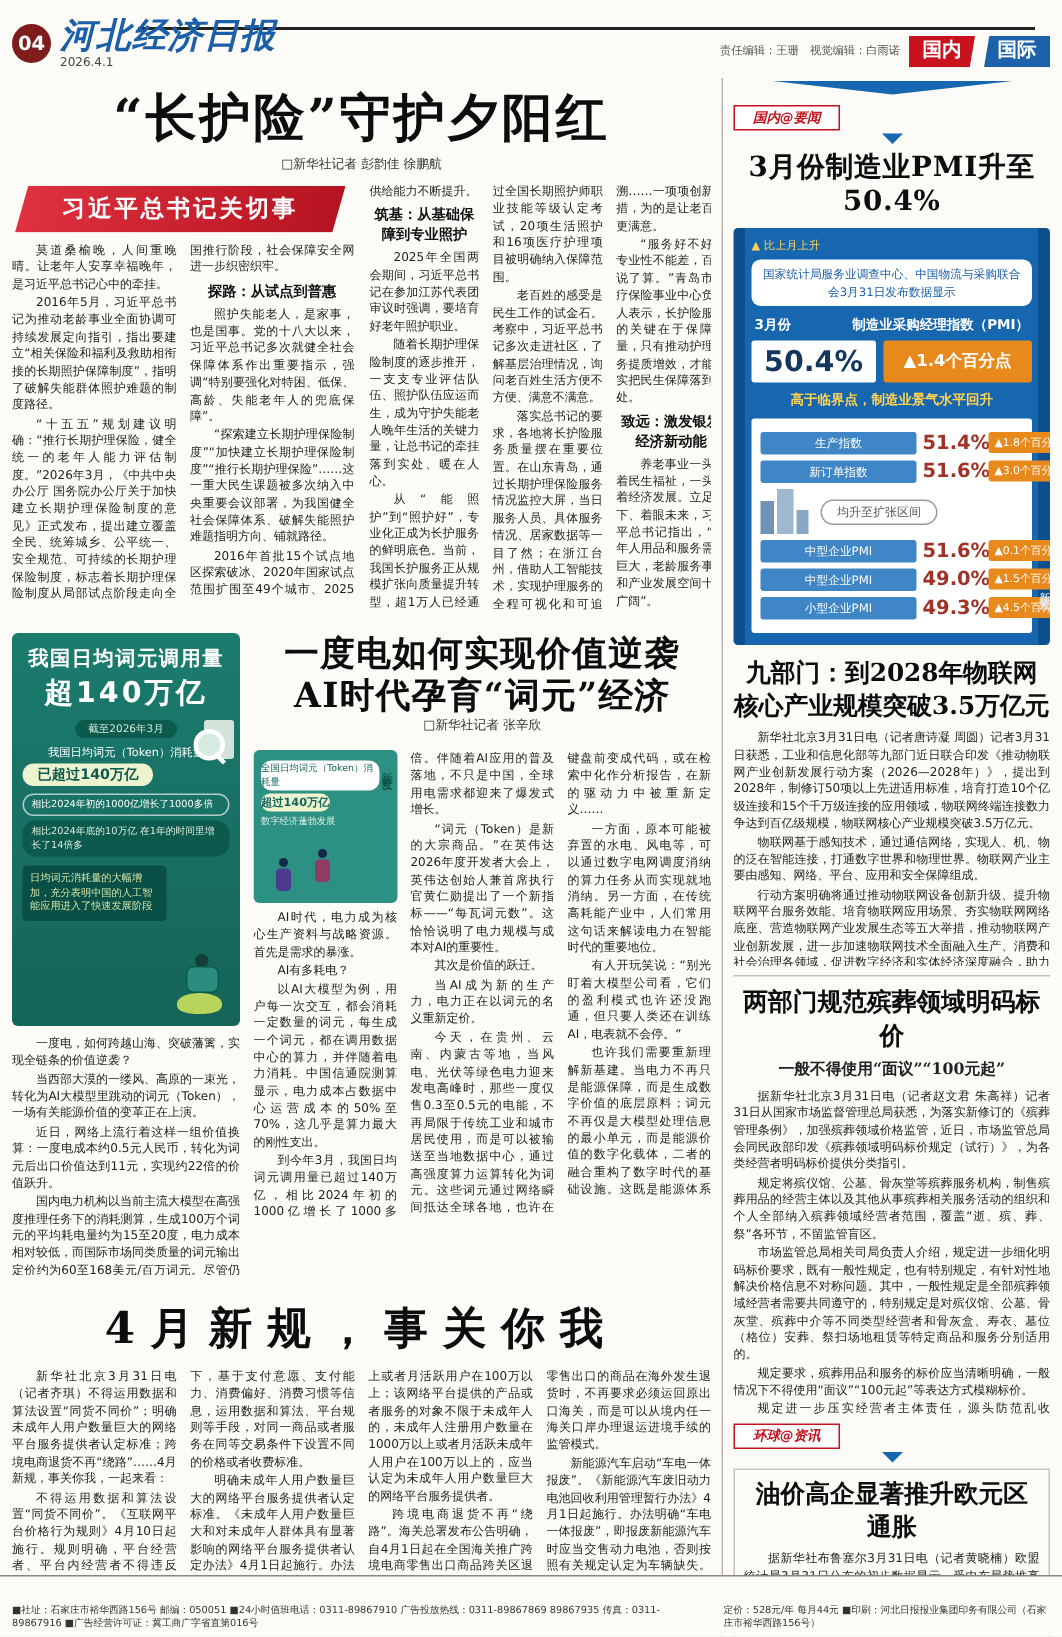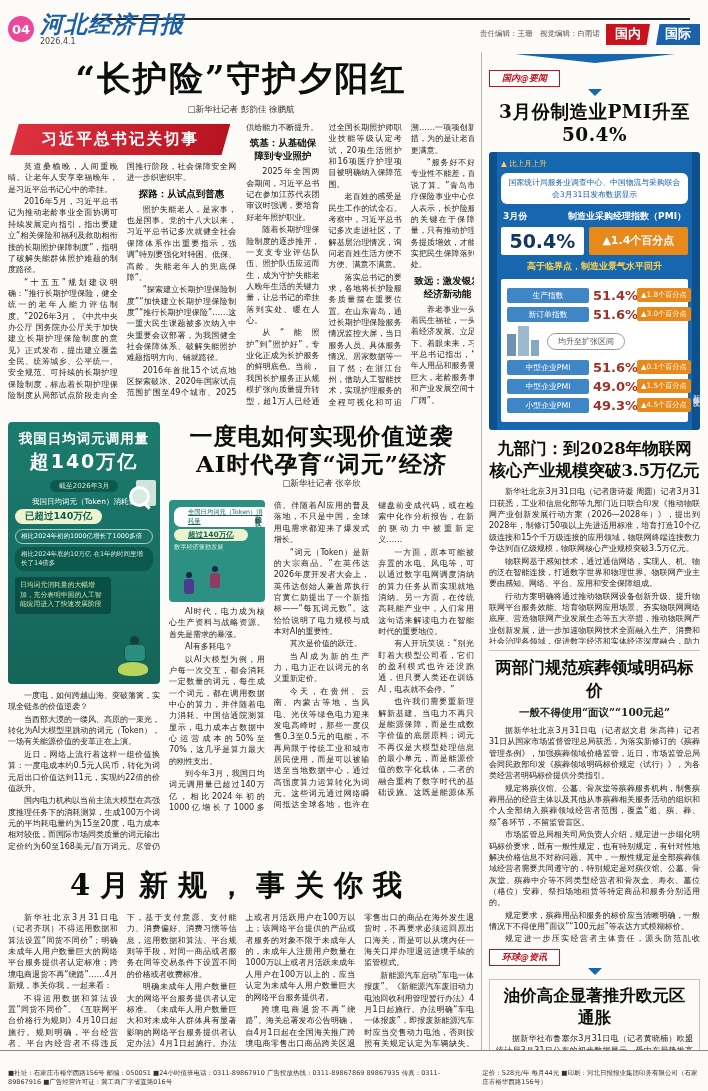--- a/index.html
+++ b/index.html
@@ -3,21 +3,21 @@
 <meta charset="utf-8">
 <style>
   html,body{margin:0;padding:0;}
   body{width:708px;height:1091px;background:#e9e7e2;font-family:"DejaVu Sans","Liberation Sans",sans-serif;}
   .sheet{position:relative;width:708px;height:1091px;background:#fcfbf7;overflow:hidden;box-sizing:border-box;padding:6px 8px 0;}
   .serif{font-family:"DejaVu Serif","Liberation Serif",serif;}
   
   .hdr{position:relative;height:46px;}
   .hdr-rule{position:absolute;top:12px;left:84px;right:10px;border-top:2px solid #222;}
   .hdr-left{position:absolute;left:0;top:6px;display:flex;align-items:flex-start;gap:6px;}
-  .pagenum{width:26px;height:26px;border-radius:50%;background:#ec4899;color:#fff;font-weight:bold;font-size:13px;display:flex;align-items:center;justify-content:center;margin-top:4px;}
+  .pagenum{width:26px;height:26px;border-radius:50%;background:#7f1d1d;color:#fff;font-weight:bold;font-size:13px;display:flex;align-items:center;justify-content:center;margin-top:4px;}
   .masthead{color:#1c5fa9;font-size:23px;font-weight:bold;font-style:italic;letter-spacing:1px;line-height:1;}
   .mastdate{font-size:8px;color:#444;margin-top:2px;}
   .hdr-right{position:absolute;right:0;top:18px;display:flex;align-items:center;gap:6px;}
   .editors{font-size:7.5px;color:#555;}
   .tab{color:#fff;font-weight:bold;font-size:13px;padding:2px 9px;line-height:1.3;}
   .tab-red{background:#c8121e;clip-path:polygon(0 0,100% 0,92% 100%,0 100%);}
   .tab-blue{background:#1b62ab;clip-path:polygon(8% 0,100% 0,100% 100%,0 100%);}
   
   .content{display:flex;align-items:stretch;}
   .main{width:466px;flex:none;}
@@ -52,21 +52,21 @@
   .doc{position:absolute;top:58px;right:4px;width:20px;height:26px;background:#f3f7ef;border-radius:2px;opacity:.85;}
   .person{position:absolute;bottom:8px;right:8px;width:34px;height:40px;}
   .person .head{position:absolute;top:0;left:12px;width:9px;height:9px;border-radius:50%;background:#123f38;}
   .person .body{position:absolute;top:8px;left:6px;width:20px;height:16px;border-radius:5px;background:#2b8d7e;border:1px solid #0c5a4e;}
   .person .chair{position:absolute;bottom:0;left:0;width:30px;height:14px;border-radius:50% 50% 40% 40%;background:#b9d45a;}
   .ai-left-text{margin-top:6px;height:160px;overflow:hidden;}
   .ai-right{flex:1;min-width:0;display:flex;flex-direction:column;}
   .ai-headline{font-size:23px;font-weight:bold;text-align:center;letter-spacing:1px;line-height:1.22;color:#0d0d0d;}
   .ai-cols{column-count:3;column-gap:9px;height:318px;overflow:hidden;margin-top:4px;}
   .ai-illo{break-inside:avoid;background:#2c9183;border-radius:4px;height:102px;position:relative;padding:5px 12px 5px 5px;box-sizing:border-box;margin-bottom:4px;overflow:hidden;}
-  .illo-pill{background:#fff;color:#14655a;font-size:6.3px;border-radius:7px;padding:1px 14px;width:max-content;max-width:100%;margin:2px 0;text-decoration:underline;}
+  .illo-pill{background:#fff;color:#14655a;font-size:6.3px;border-radius:7px;padding:1px 0;width:max-content;max-width:100%;margin:2px 0;}
   .illo-pill.strong{font-weight:bold;font-size:7.5px;background:#eef3cf;}
   .illo-cap{color:#dff0e4;font-size:6.2px;margin-top:2px;}
   .illo-credit{position:absolute;right:2px;top:8px;writing-mode:vertical-rl;font-size:7.5px;color:#0c4f45;letter-spacing:2px;}
   .fig{position:absolute;bottom:4px;width:11px;height:26px;}
   .fig .fh{width:6px;height:6px;border-radius:50%;background:#13294a;margin:0 auto;}
   .fig .fb{width:10px;height:15px;border-radius:3px;background:#3b4a8f;margin:1px auto 0;}
   .fig.f1{left:14px;} .fig.f1 .fb{background:#4a3b8f;}
   .fig.f2{left:40px;bottom:10px;} .fig.f2 .fb{background:#8f3b62;}
   
   .nr-headline{font-size:29px;font-weight:bold;text-align:center;letter-spacing:10px;margin:10px 0 6px;color:#0d0d0d;}
@@ -86,21 +86,21 @@
   .pmi-card{background:linear-gradient(90deg,#0e4f8e 0 8px,#1766b0 8px calc(100% - 8px),#0e4f8e calc(100% - 8px));border-radius:3px;padding:7px 12px 8px;position:relative;overflow:hidden;}
   .pmi-legend{color:#ffd34f;font-size:7.5px;margin-bottom:4px;}
   .pmi-notice{background:#fff;border-radius:6px;color:#1a5fa8;font-size:7.8px;line-height:1.45;text-align:center;padding:4px 6px;margin-bottom:6px;}
   .pmi-row1{display:flex;justify-content:space-between;color:#fff;font-size:9px;font-weight:bold;margin:0 2px 4px;}
   .pmi-main{display:flex;gap:5px;margin-bottom:5px;}
   .pmi-val-big{flex:1;background:#fff;color:#14365f;font-weight:bold;font-size:19px;text-align:center;padding:3px 0;border-radius:2px;}
   .pmi-chg-big{flex:1.2;background:#e8891c;color:#fff;font-weight:bold;font-size:11px;text-align:center;display:flex;align-items:center;justify-content:center;border-radius:2px;}
   .pmi-note{color:#ffd34f;font-size:9px;font-weight:bold;text-align:center;margin-bottom:6px;}
   .pmi-body{background:#fff;border-radius:2px;padding:5px 6px;position:relative;}
   .pmi-row{display:flex;align-items:center;gap:4px;margin:4px 0;}
-  .pmi-label{background:#3f86c6;color:#fff;font-size:7.8px;padding:2px 9px;border-radius:2px;width:64px;text-align:center;flex:none;}
+  .pmi-label{background:#3f86c6;color:#fff;font-size:7.8px;padding:2px 20px;border-radius:2px;width:64px;text-align:center;flex:none;}
   .pmi-val{color:#a03227;font-weight:bold;font-size:13px;width:40px;flex:none;}
   .pmi-chg{background:#e8891c;color:#fff;font-size:7.2px;padding:2px 4px;border-radius:2px;white-space:nowrap;}
   .pmi-mid{display:flex;align-items:flex-end;gap:8px;margin:4px 0 2px;}
   .bld{display:flex;align-items:flex-end;gap:2px;height:30px;}
   .bld span{display:block;background:#9db8cf;}
   .bld .b1{width:9px;height:22px;background:#6f93b5;}
   .bld .b2{width:11px;height:30px;}
   .bld .b3{width:8px;height:16px;background:#86a8c4;}
   .expand-pill{border:1px solid #999;border-radius:10px;font-size:8px;color:#555;padding:2px 10px;margin-bottom:6px;}
   .pmi-credit{position:absolute;right:-1px;bottom:34px;writing-mode:vertical-rl;font-size:7.5px;color:#e8eef5;letter-spacing:2px;}

